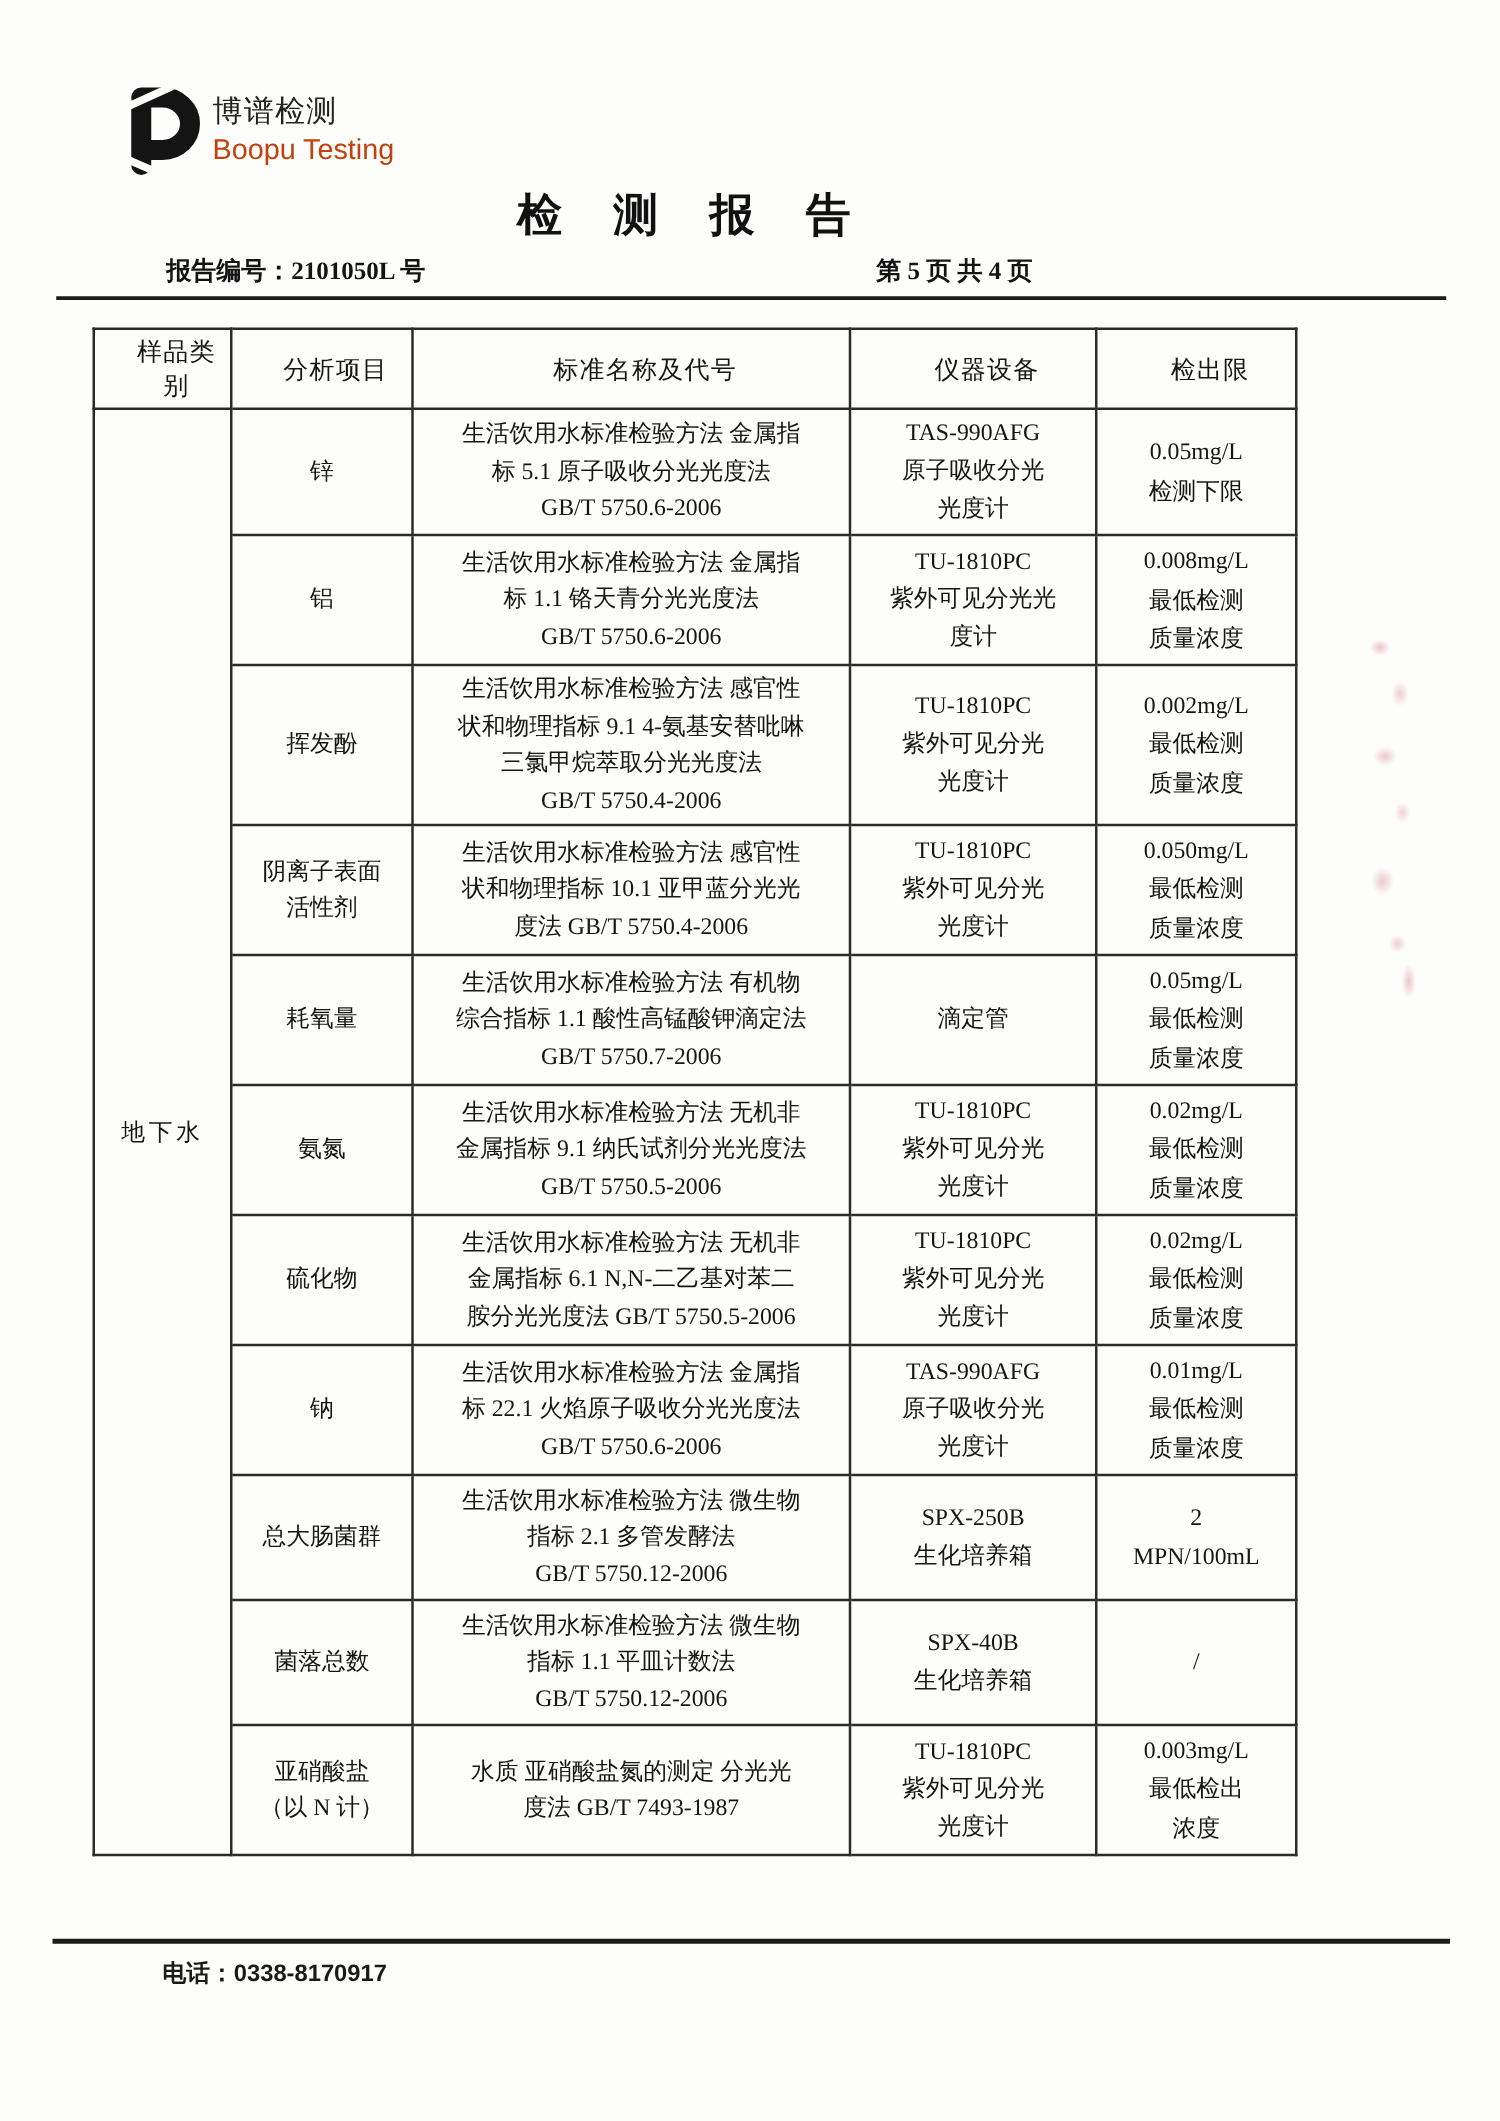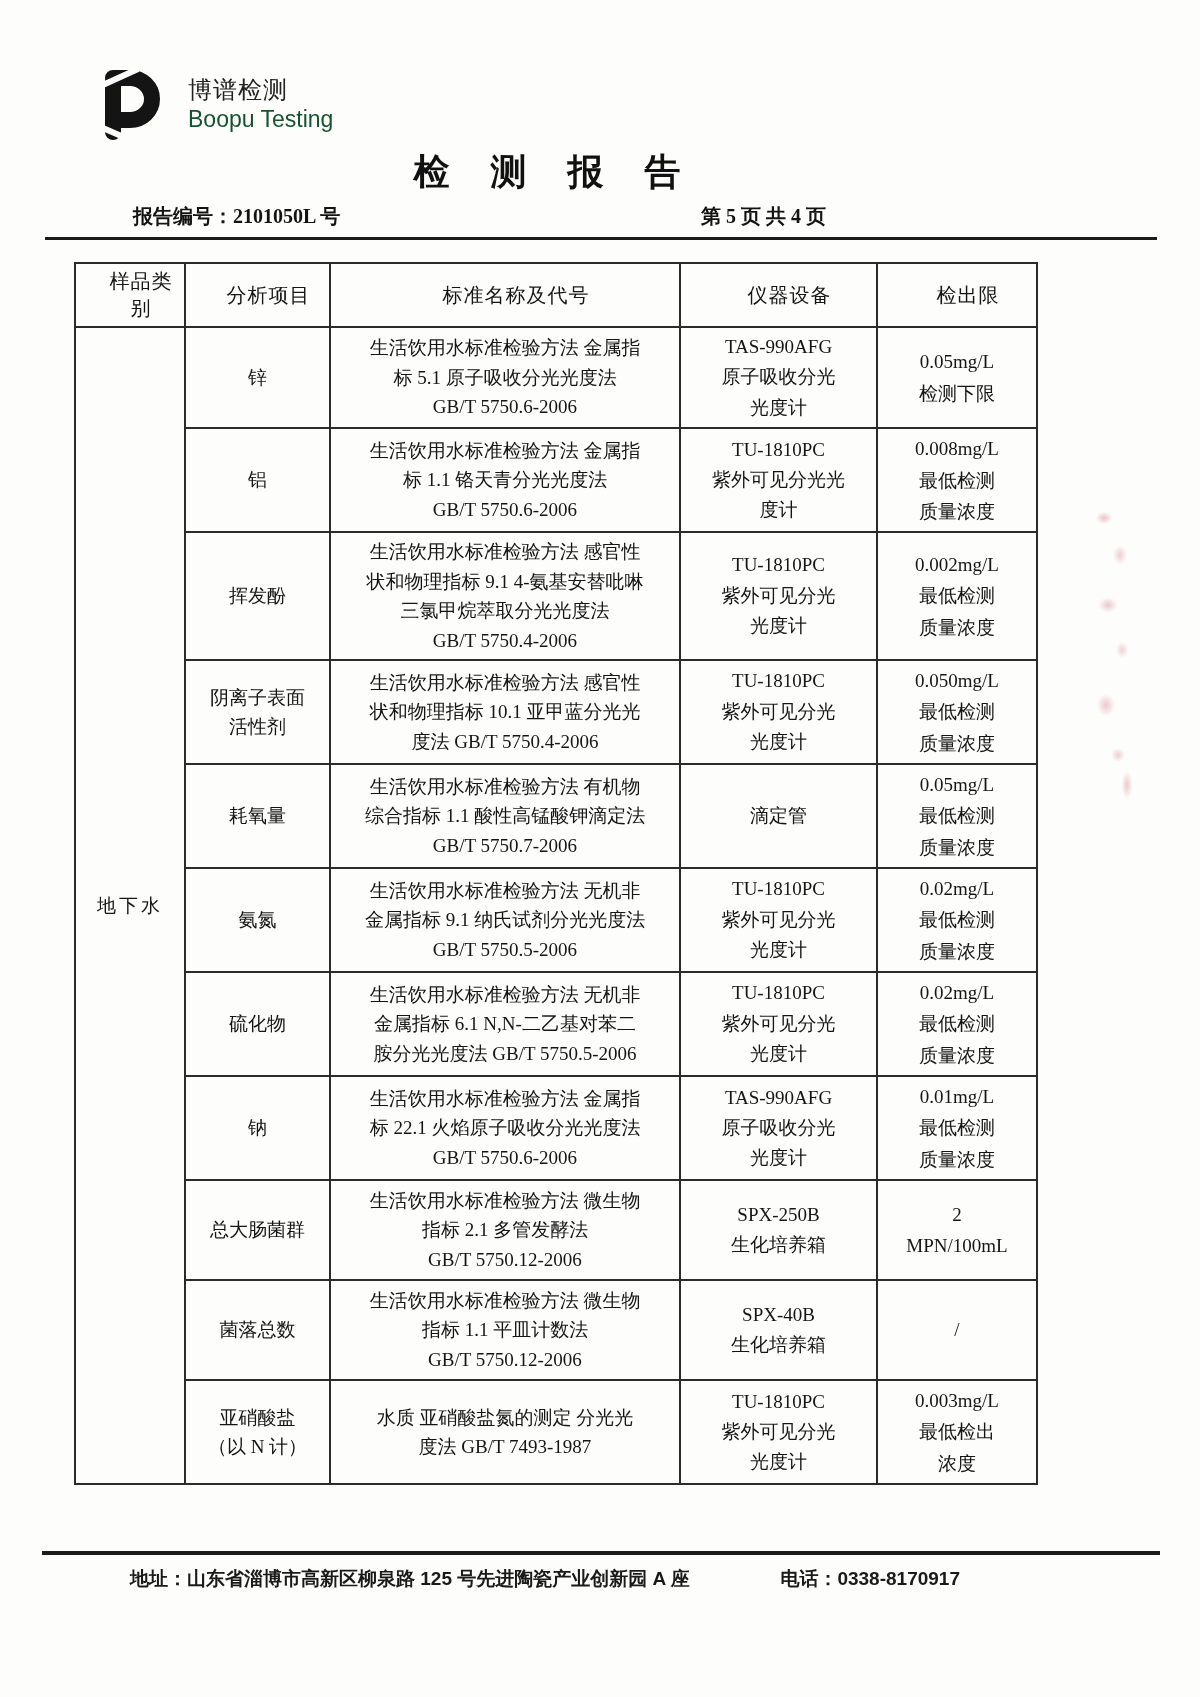--- a/index.html
+++ b/index.html
@@ -6,24 +6,24 @@
   .page{
     position:relative;
     width:1200px;height:1697px;
     margin:0 auto;
     background:#fdfdfb;
     overflow:hidden;
     font-family:"Liberation Serif", serif;
     color:#161616;
   }
   
-  .logo{position:absolute;left:88px;top:62px;display:flex;align-items:center;gap:18px;}
+  .logo{position:absolute;left:88px;top:62px;display:flex;align-items:center;}
   .logo-text{font-family:"Liberation Sans", sans-serif;line-height:1.25;}
   .logo-cn{font-size:24px;color:#222;letter-spacing:1px;}
-  .logo-en{font-size:23px;color:#14532d;}
+  .logo-en{font-size:23px;color:#c2410c;}
   .title{
     position:absolute;top:148px;left:0;width:100%;
     text-align:center;transform:translateX(-45px);
     font-size:36px;font-weight:bold;letter-spacing:16px;
     color:#111;margin:0;
   }
   .meta{
     position:absolute;top:203px;left:0;width:1044px;
     box-sizing:border-box;padding:0 218px 0 133px;
     display:flex;justify-content:space-between;
@@ -255,17 +255,16 @@
 最低检出
 浓度</td>
       </tr>
     </tbody>
   </table>
 
   <div class="stamp"></div>
 
   <div class="rule rule-bottom"></div>
   <div class="footer-row">
-    <span>地址：山东省淄博市高新区柳泉路 125 号先进陶瓷产业创新园 A 座</span>
     <span>电话：0338-8170917</span>
   </div>
 
 </div>
 
 </body></html>

